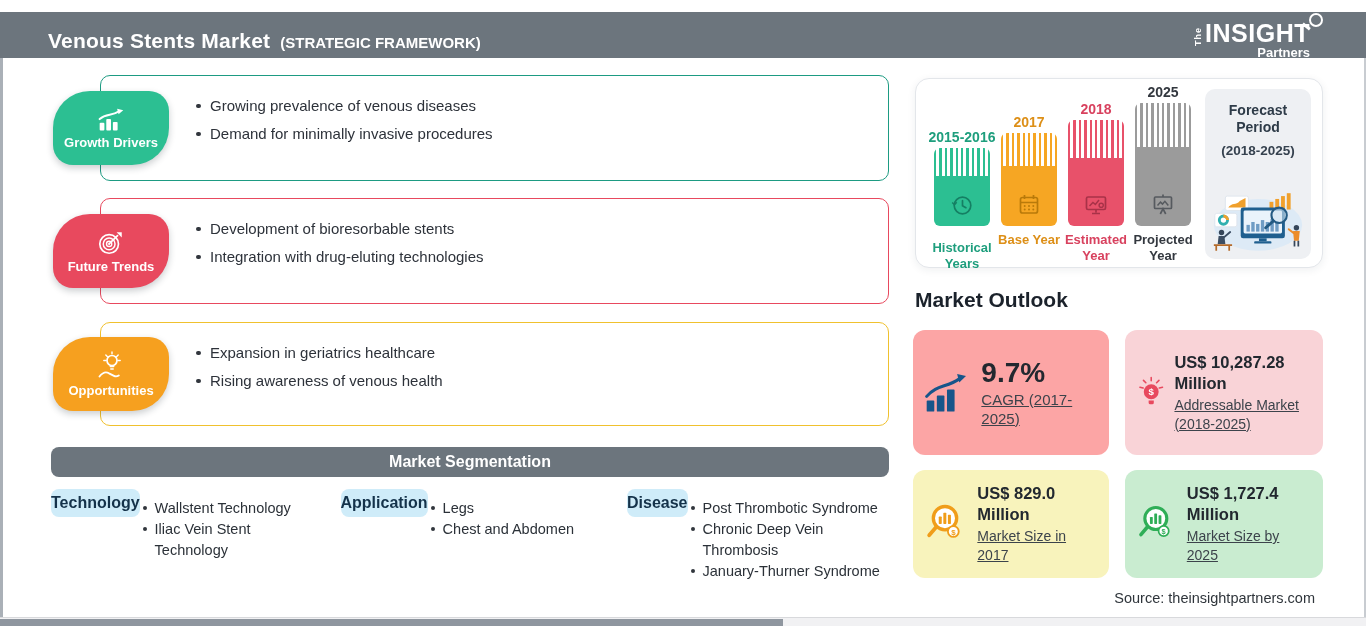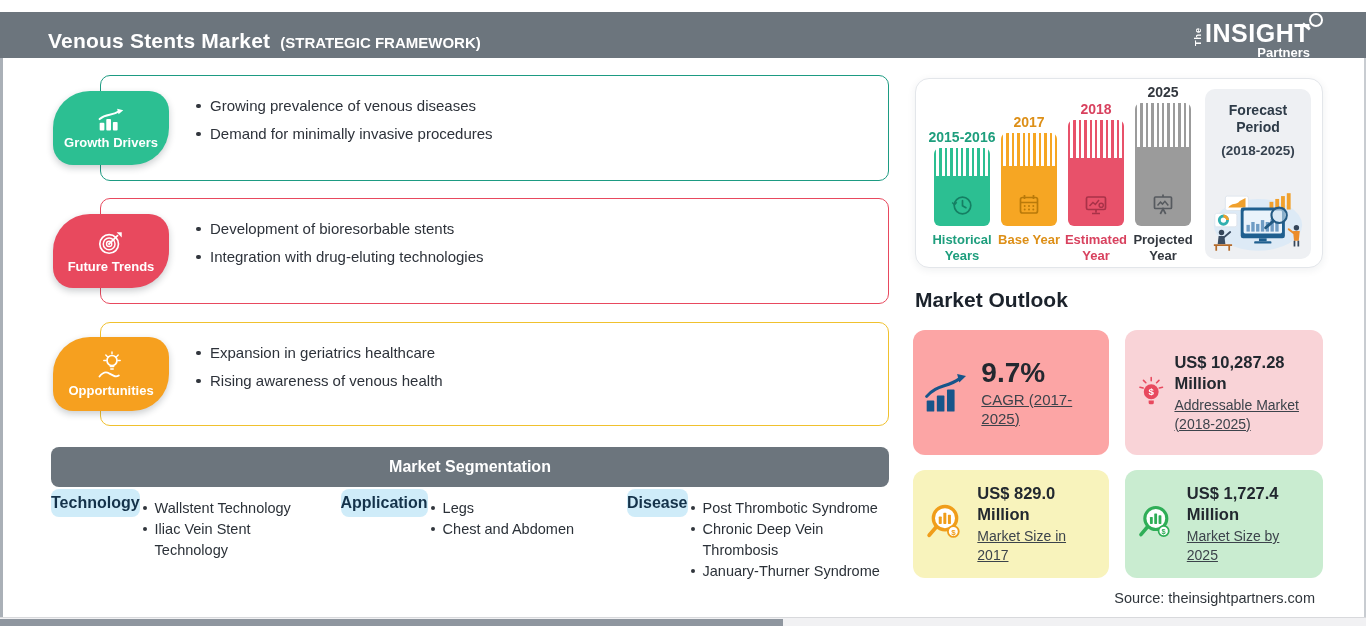--- a/index.html
+++ b/index.html
@@ -46,21 +46,21 @@
   .sec1 .badge { background:#e8495e; }
   .sec2 .badge { background:#f6a01f; }
   .badge-label { font-size:13px; font-weight:bold; margin-top:2px; white-space:nowrap; }
   .b-list { list-style:none; }
   .section .b-list { position:absolute; left:142px; top:17px; }
   .section .b-list li { position:relative; padding-left:15px; font-size:15px; color:#2d323a; line-height:28px; }
   .b-list li::before { content:""; position:absolute; left:1px; top:11.5px; width:4.5px; height:4.5px;
                        border-radius:50%; background:#31363d; }
 
   
-  .seg-bar { position:absolute; left:48px; top:389px; width:838px; height:40px; background:#6c757d;
+  .seg-bar { position:absolute; left:48px; top:389px; width:838px; height:30px; background:#6c757d;
              border-radius:8px; color:#fff; font-weight:bold; font-size:16px; display:flex;
              align-items:center; justify-content:center; }
   .seg-cols { position:absolute; left:48px; top:431px; width:838px; display:flex; justify-content:space-between; }
   .seg-col { display:flex; flex-direction:row; }
   .seg-col.c0 { width:265px; } .seg-col.c1 { width:262px; } .seg-col.c2 { width:262px; }
   .col-header { height:28px; background:#cfecf9; border-radius:8px; display:flex; align-items:center;
                 justify-content:center; font-weight:bold; font-size:16px; color:#14324a; }
   .seg-col .b-list { margin-top:9px; padding-left:2px; }
   .seg-col .b-list li { position:relative; padding-left:13px; font-size:14.5px; color:#2b3138; line-height:21px; }
   .seg-col .b-list li::before { top:8px; width:4px; height:4px; }
@@ -80,21 +80,21 @@
   .bg0 .stripes { background:repeating-linear-gradient(90deg,#2cbf92 0 2.4px,#fff 2.4px 5.4px); }
   .bg0 .solid { background:#2cbf92; }
   .bg1 .stripes { background:repeating-linear-gradient(90deg,#f6a623 0 2.4px,#fff 2.4px 5.4px); }
   .bg1 .solid { background:#f6a623; }
   .bg2 .stripes { background:repeating-linear-gradient(90deg,#e8516a 0 2.4px,#fff 2.4px 5.4px); }
   .bg2 .solid { background:#e8516a; }
   .bg3 .stripes { background:repeating-linear-gradient(90deg,#9b9b9b 0 2.4px,#fff 2.4px 5.4px); }
   .bg3 .solid { background:#9b9b9b; }
   .bar-caption { position:absolute; top:calc(100% + 6px); left:-10px; width:76px; text-align:center;
                  font-weight:bold; font-size:13px; line-height:16px; }
-  .y-green { color:#1e9e7d; } .y-orange { color:#dd8f17; } .y-red { color:#d8415e; } .y-dark { color:#33383f; }
+  .y-green { color:#1e9e7d;margin-top:8px; } .y-orange { color:#dd8f17; } .y-red { color:#d8415e; } .y-dark { color:#33383f; }
   .forecast { position:absolute; right:11px; top:10px; width:106px; height:170px; background:#eef0f3;
               border-radius:10px; text-align:center; padding-top:13px; }
   .forecast-title { font-weight:bold; font-size:14px; line-height:17px; color:#2e3b48; }
   .forecast-range { font-weight:600; font-size:13.5px; color:#36424f; margin-top:7px; }
   .illus { position:absolute; bottom:5px; left:5px; }
 
   
   .outlook-title { position:absolute; left:912px; top:230px; font-size:21px; font-weight:bold; color:#1b222b; }
   .cards { position:absolute; left:910px; top:272px; width:410px; height:248px; }
   .card { position:absolute; border-radius:12px; display:flex; align-items:center; padding:0 10px 0 12px; gap:9px; }

